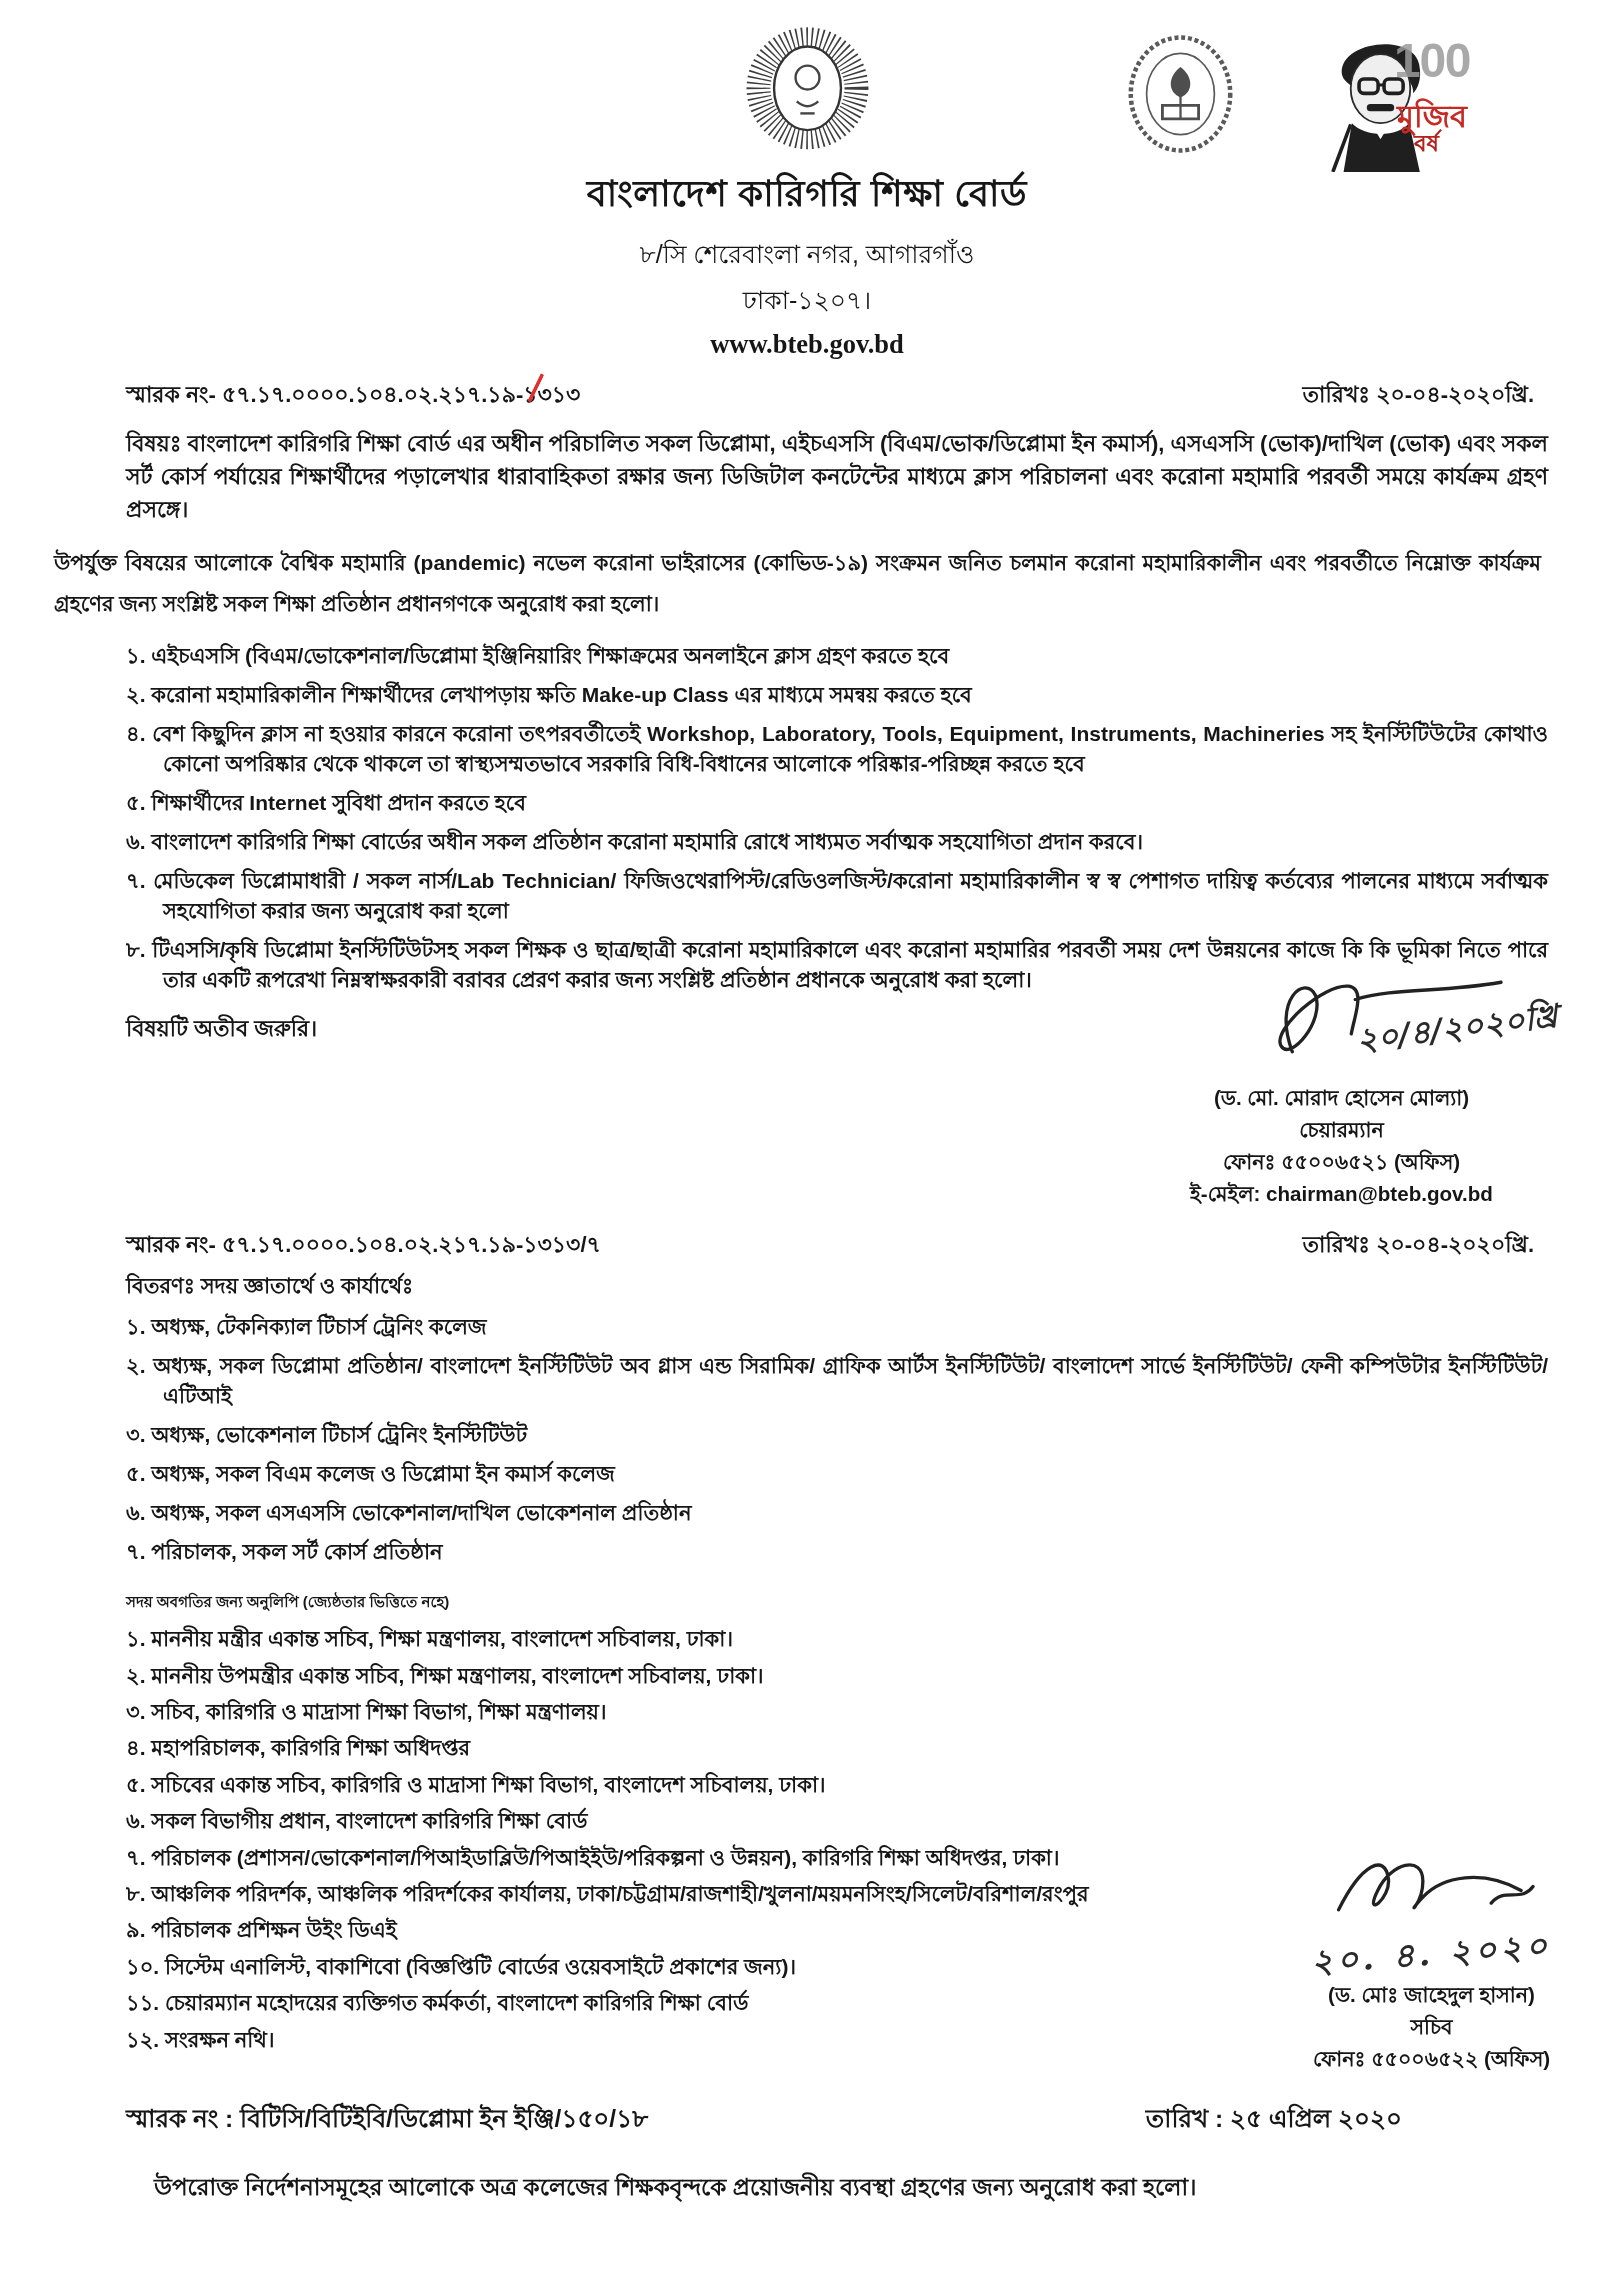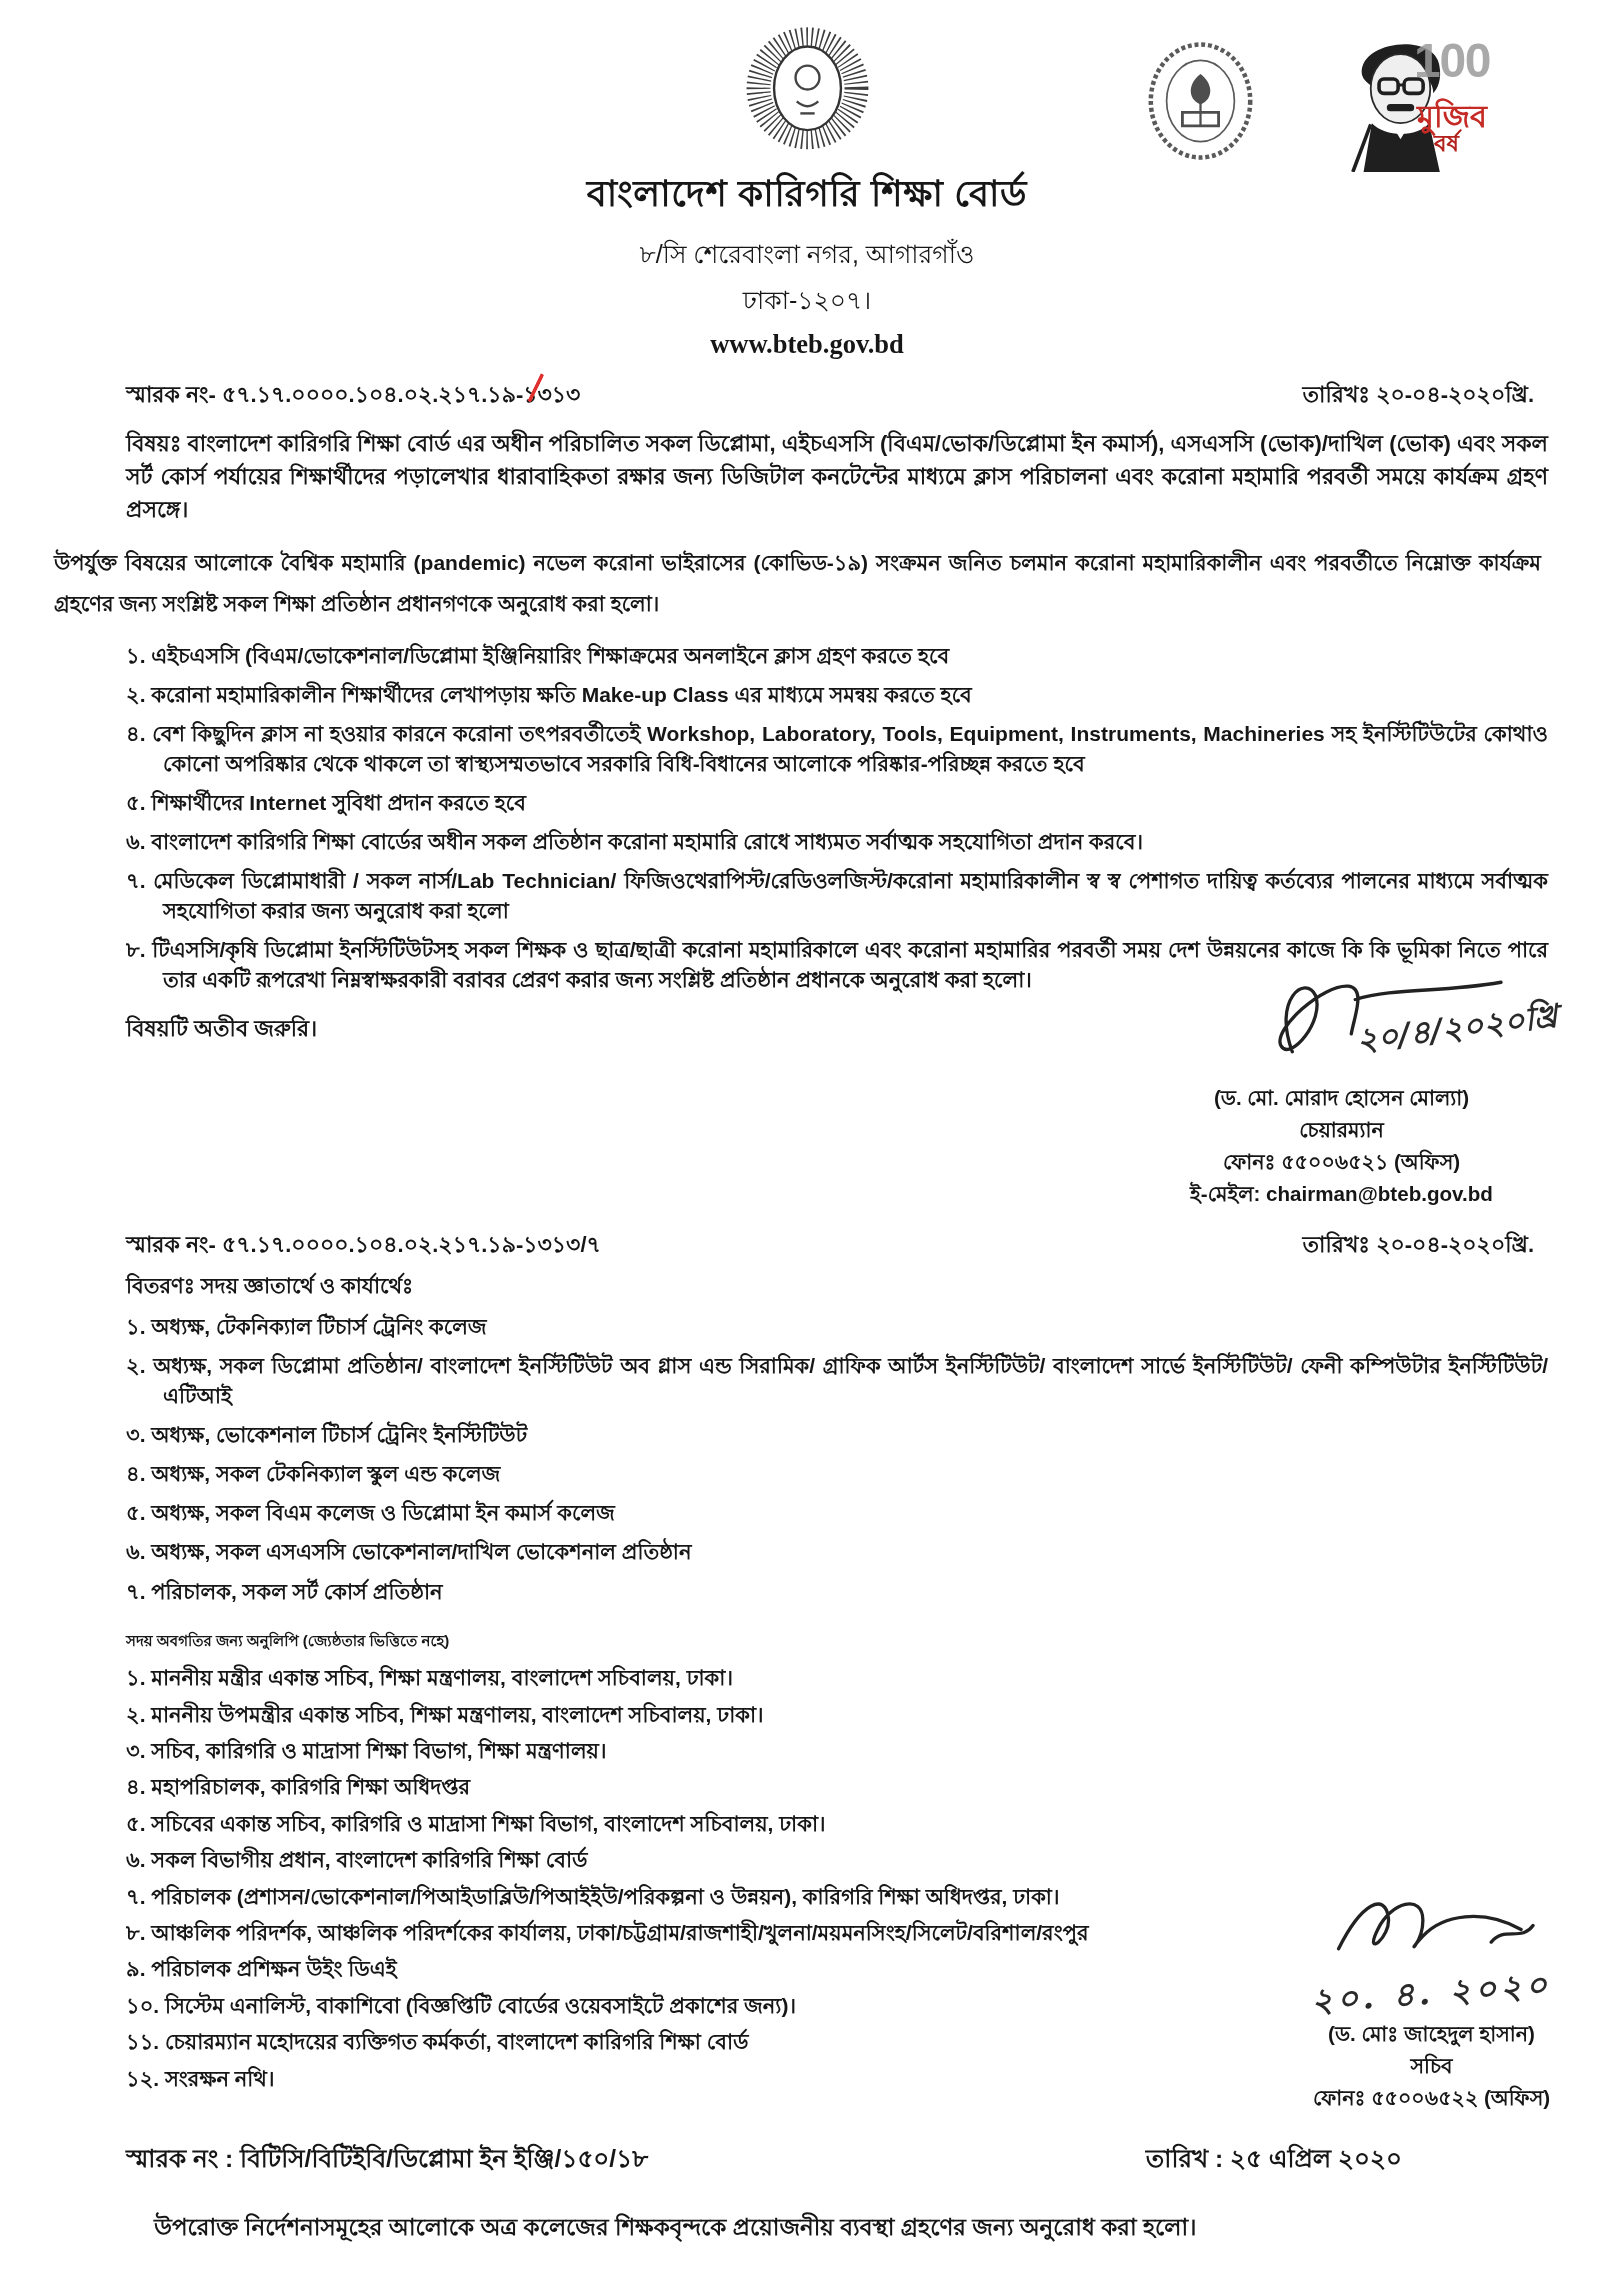--- a/index.html
+++ b/index.html
@@ -10,21 +10,21 @@
     color:#161616;
     font-family:"Liberation Sans","DejaVu Sans",sans-serif;
     overflow:hidden;
   }
   
   .header-center{text-align:center;padding-top:18.6px;}
   .bteb-seal{width:133px;height:141px;}
   .org-name{font-size:36px;font-weight:800;margin:4px 0 9.3px;letter-spacing:0.7px;}
   .org-addr{font-size:25px;font-weight:400;margin:2.7px 0;}
   .org-web{font-size:26.5px;font-weight:700;margin-top:5.3px;font-family:"Liberation Serif","DejaVu Serif",serif;}
-  .top-right-logos{position:absolute;top:29px;right:66px;display:flex;gap:72px;align-items:center;}
+  .top-right-logos{position:absolute;top:29px;right:86px;display:flex;gap:72px;align-items:flex-start;}
   .institute-seal{width:113px;height:130px;}
   .mujib{position:relative;width:219px;height:143px;}
   .mujib-portrait{position:absolute;left:0;top:0;width:143px;height:143px;}
   .mujib-textbox{position:absolute;left:88px;top:72px;line-height:1;white-space:nowrap;}
   .mujib-word{display:block;font-size:30.5px;font-weight:800;color:#c52a24;}
   .borsho-word{display:block;font-size:22.6px;font-weight:800;color:#b3221d;margin-top:1.3px;margin-left:17px;}
   .mujib-100{position:absolute;left:85px;top:4px;font-size:48px;font-weight:800;color:#9b9b9b;letter-spacing:-1.3px;opacity:.85;}
   
   .memo-row{display:flex;justify-content:space-between;align-items:flex-start;
     padding:0 80px 0 126px;font-size:22px;font-weight:700;margin-top:17px;}
@@ -152,21 +152,20 @@
   <div class="memo-row">
     <span>স্মারক নং- ৫৭.১৭.০০০০.১০৪.০২.২১৭.১৯-১৩১৩/৭</span>
     <span>তারিখঃ ২০-০৪-২০২০খ্রি.</span>
   </div>
 
   <p class="section-heading" style="margin-top:6.6px;">বিতরণঃ সদয় জ্ঞাতার্থে ও কার্যার্থেঃ</p>
   <div class="list-block" style="margin-top:0;">
     <p class="item hang">১. অধ্যক্ষ, টেকনিক্যাল টিচার্স ট্রেনিং কলেজ</p>
     <p class="item hang">২. অধ্যক্ষ, সকল ডিপ্লোমা প্রতিষ্ঠান/ বাংলাদেশ ইনস্টিটিউট অব গ্লাস এন্ড সিরামিক/ গ্রাফিক আর্টস ইনস্টিটিউট/ বাংলাদেশ সার্ভে ইনস্টিটিউট/ ফেনী কম্পিউটার ইনস্টিটিউট/ এটিআই</p>
     <p class="item hang">৩. অধ্যক্ষ, ভোকেশনাল টিচার্স ট্রেনিং ইনস্টিটিউট</p>
-    <p class="item hang">৪. অধ্যক্ষ, সকল টেকনিক্যাল স্কুল এন্ড কলেজ</p>
     <p class="item hang">৫. অধ্যক্ষ, সকল বিএম কলেজ ও ডিপ্লোমা ইন কমার্স কলেজ</p>
     <p class="item hang">৬. অধ্যক্ষ, সকল এসএসসি ভোকেশনাল/দাখিল ভোকেশনাল প্রতিষ্ঠান</p>
     <p class="item hang">৭. পরিচালক, সকল সর্ট কোর্স প্রতিষ্ঠান</p>
   </div>
 
   <div class="cc-section">
     <p class="cc-heading">সদয় অবগতির জন্য অনুলিপি (জ্যেষ্ঠতার ভিত্তিতে নহে)</p>
     <p class="item hang">১. মাননীয় মন্ত্রীর একান্ত সচিব, শিক্ষা মন্ত্রণালয়, বাংলাদেশ সচিবালয়, ঢাকা।</p>
     <p class="item hang">২. মাননীয় উপমন্ত্রীর একান্ত সচিব, শিক্ষা মন্ত্রণালয়, বাংলাদেশ সচিবালয়, ঢাকা।</p>
     <p class="item hang">৩. সচিব, কারিগরি ও মাদ্রাসা শিক্ষা বিভাগ, শিক্ষা মন্ত্রণালয়।</p>

